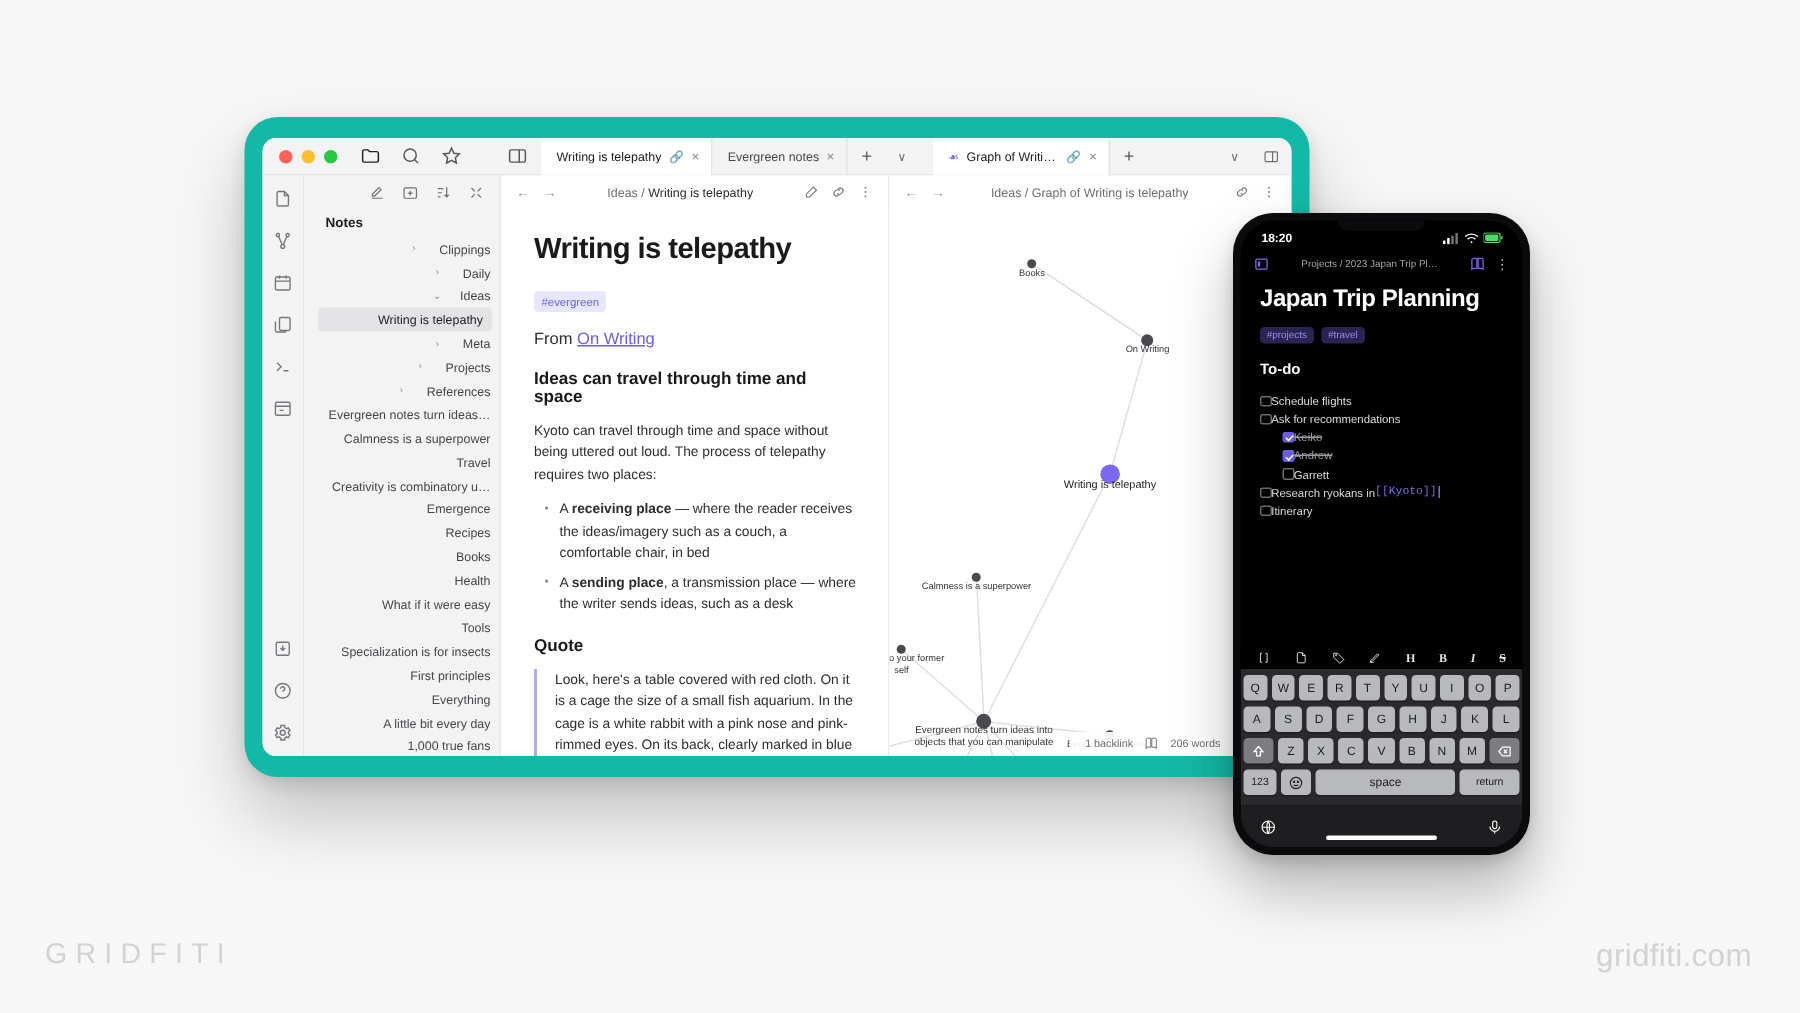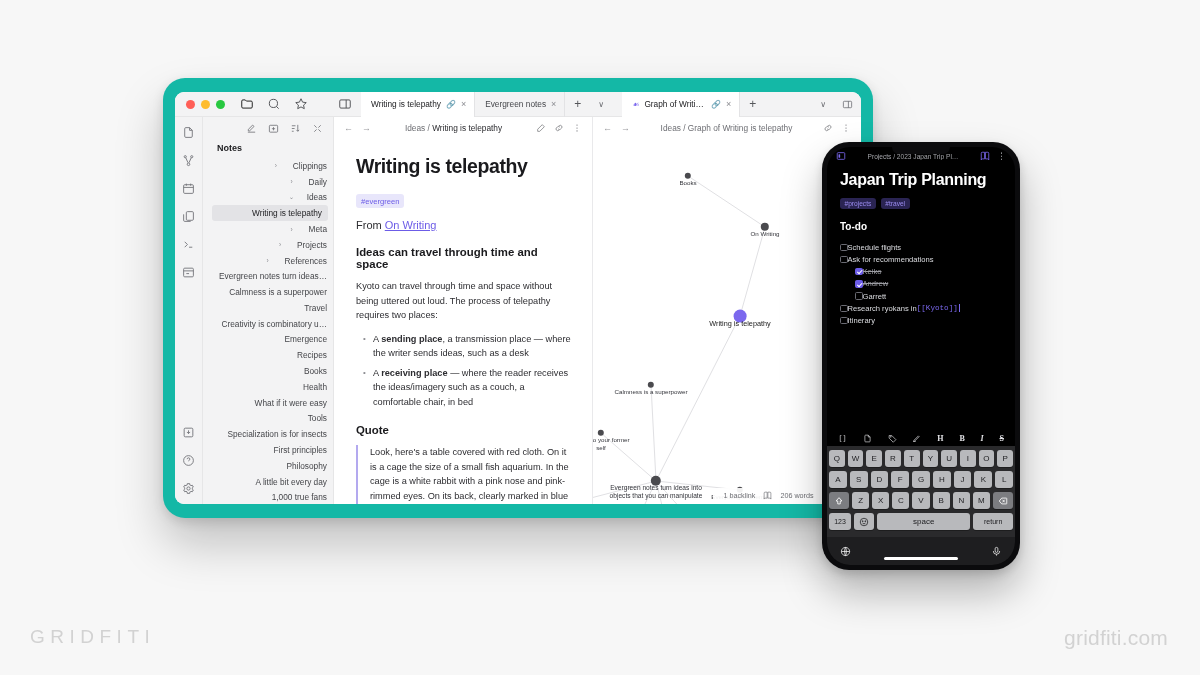--- a/index.html
+++ b/index.html
@@ -427,21 +427,21 @@
               <div class="sb-item leaf">
                 <span>Tools</span>
               </div>
               <div class="sb-item leaf">
                 <span>Specialization is for insects</span>
               </div>
               <div class="sb-item leaf">
                 <span>First principles</span>
               </div>
               <div class="sb-item leaf">
-                <span>Philosophy</span>
+                <span>Everything</span>
               </div>
               <div class="sb-item leaf">
                 <span>A little bit every day</span>
               </div>
               <div class="sb-item leaf">
                 <span>1,000 true fans</span>
               </div>
             </div>
         </div>
 
@@ -475,22 +475,22 @@
           <div class="note-body">
             <div class="note-title">Writing is telepathy</div>
             <span class="note-tag">#evergreen</span>
             <div class="note-from">
               <span>From</span>
               <a href="#">On Writing</a>
             </div>
             <div class="note-h2">Ideas can travel through time and space</div>
             <div class="note-p">Kyoto can travel through time and space without being uttered out loud. The process of telepathy requires two places:</div>
             <ul class="note-ul" id="note-bullets">
+                <li><span>A </span><b>receiving place</b><span> — where the reader receives the ideas/imagery such as a couch, a comfortable chair, in bed</span></li>
                 <li><span>A </span><b>sending place</b><span>, a transmission place — where the writer sends ideas, such as a desk</span></li>
-                <li><span>A </span><b>receiving place</b><span> — where the reader receives the ideas/imagery such as a couch, a comfortable chair, in bed</span></li>
               </ul>
             <div class="note-h2">Quote</div>
             <div class="quote">Look, here's a table covered with red cloth. On it is a cage the size of a small fish aquarium. In the cage is a white rabbit with a pink nose and pink-rimmed eyes. On its back, clearly marked in blue ink, is the numeral 8. The most interesting thing</div>
           </div>
         </div>
 
         <div class="pane">
           <div class="pane-head">
             <div class="nav">
               <span>←</span>
@@ -585,20 +585,41 @@
         </div>
 
       </div>
     </div>
   </div>
 
   <div id="phone">
     <div id="phone-screen">
       <div class="notch"></div>
 
+      <div class="ph-status">
+        <span>18:20</span>
+        <span class="right">
+          <svg width="10" height="8" viewBox="0 0 12 9" fill="#fff">
+              <rect x="0" y="6" width="2" height="3" rx=".5"></rect>
+              <rect x="3.3" y="4" width="2" height="5" rx=".5"></rect>
+              <rect x="6.6" y="2" width="2" height="7" rx=".5" opacity=".45"></rect>
+              <rect x="9.9" y="0" width="2" height="9" rx=".5" opacity=".45"></rect>
+            </svg>
+          <svg width="10" height="8" viewBox="0 0 14 10" fill="none" stroke="#fff" stroke-width="1.3">
+              <path d="M1 3.2a9 9 0 0 1 12 0"></path>
+              <path d="M3.3 5.6a5.6 5.6 0 0 1 7.4 0"></path>
+              <circle cx="7" cy="8.4" r=".9" fill="#fff" stroke="none"></circle>
+            </svg>
+          <svg width="13" height="7" viewBox="0 0 20 10">
+              <rect x="0" y="0" width="17" height="10" rx="2.6" fill="none" stroke="#4cd964" stroke-width="1.2"></rect>
+              <rect x="1.7" y="1.7" width="13.6" height="6.6" rx="1.4" fill="#4cd964"></rect>
+              <rect x="18" y="3.2" width="1.6" height="3.6" rx=".8" fill="#4cd964"></rect>
+            </svg>
+        </span>
+      </div>
 
       <div class="ph-nav">
         <svg viewBox="0 0 24 24" fill="none" stroke="currentColor" stroke-width="2">
             <rect x="3" y="4" width="18" height="16" rx="2"></rect>
             <rect x="6" y="8" width="4" height="8" rx="1" fill="currentColor" stroke="none"></rect>
           </svg>
         <span class="crumb">Projects  /  2023 Japan Trip Pl…</span>
         <svg viewBox="0 0 24 24" fill="none" stroke="currentColor" stroke-width="2">
             <path d="M3 5.5A2.5 2.5 0 0 1 5.5 3H11v16H5.5A2.5 2.5 0 0 0 3 21.5z"></path>
             <path d="M21 5.5A2.5 2.5 0 0 0 18.5 3H13v16h5.5a2.5 2.5 0 0 1 2.5 2.5z"></path>

